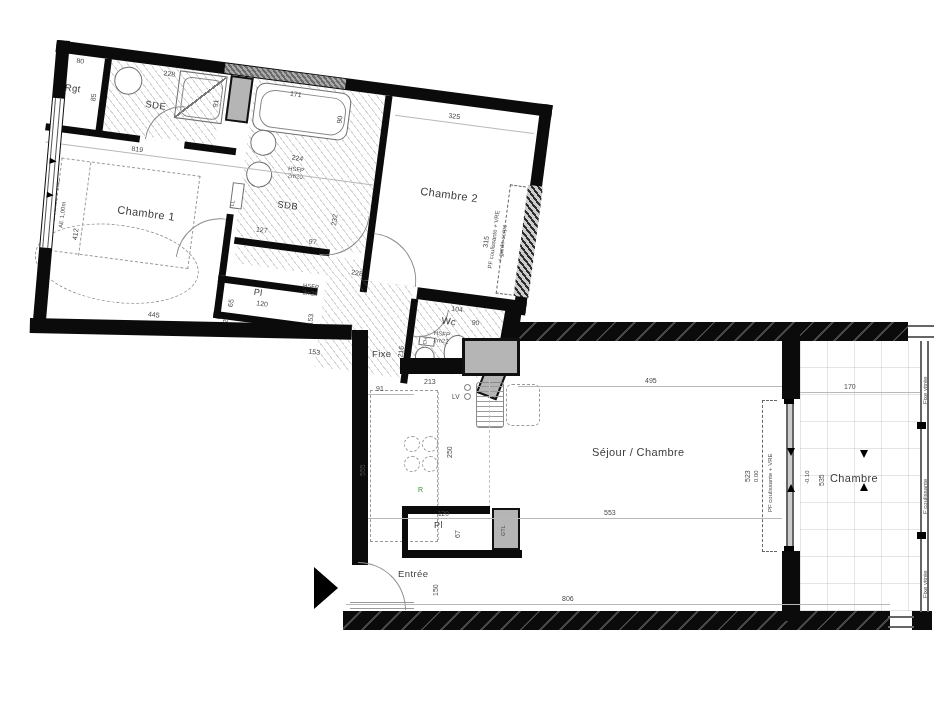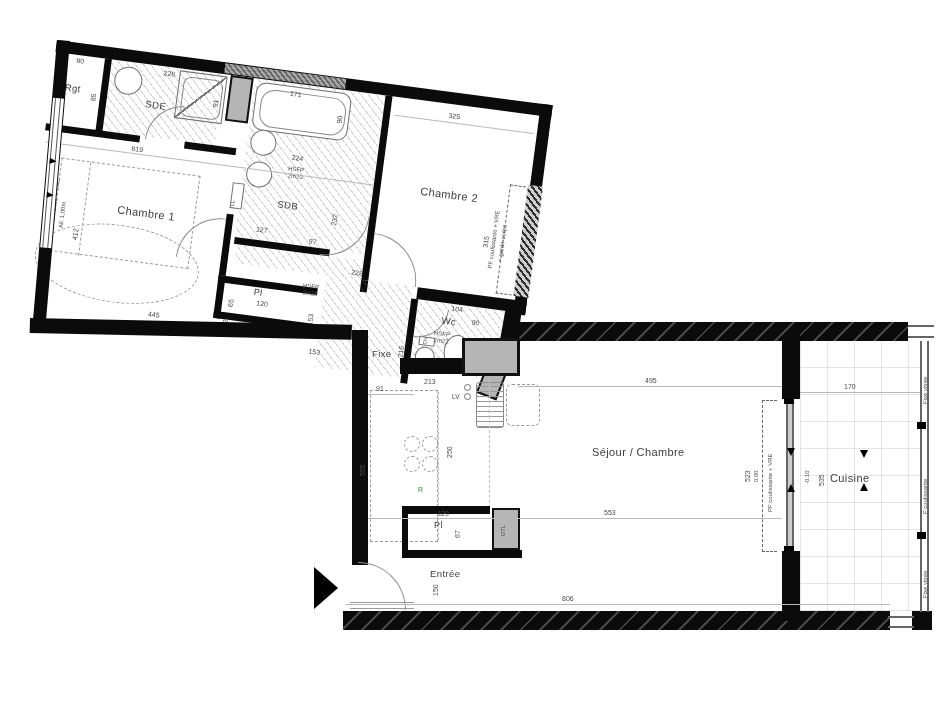--- a/index.html
+++ b/index.html
@@ -219,22 +219,22 @@
   <div class="duct" style="left:492px;top:508px;width:28px;height:42px;"></div>
 
   <div class="dline" style="left:518px;top:386px;width:264px;height:1px;"></div>
   <div class="dline" style="left:368px;top:518px;width:414px;height:1px;"></div>
   <div class="dline" style="left:346px;top:604px;width:544px;height:1px;"></div>
   <div class="dline" style="left:800px;top:392px;width:120px;height:1px;"></div>
   <div class="dline" style="left:368px;top:394px;width:46px;height:1px;"></div>
 
   <span class="room" style="left:592px;top:446px;">Séjour / Chambre</span>
   <span class="room sm" style="left:372px;top:348px;">Fixe</span>
-  <span class="room sm" style="left:398px;top:568px;margin-left:32px;">Entrée</span>
-  <span class="room" style="left:830px;top:472px;">Cuisine</span>
+  <span class="room sm" style="left:398px;top:568px;">Entrée</span>
+  <span class="room" style="left:830px;top:472px;">Chambre</span>
   <span class="room sm" style="left:434px;top:520px;font-size:9px;">Pl</span>
   <span class="ann" style="left:452px;top:393px;font-size:6.5px;">LV</span>
   <span class="ann greenln" style="left:418px;top:486px;font-size:7px;">R</span>
   <span class="vann" style="left:500px;top:536px;font-size:5.5px;">GTL</span>
   <span class="vann" style="left:767px;top:512px;">PF coulissante + VRE</span>
   <span class="vann" style="left:753px;top:482px;">0.00</span>
   <span class="vann" style="left:804px;top:484px;">-0.10</span>
   <span class="vann" style="left:922px;top:404px;">Fixe vitrée</span>
   <span class="vann" style="left:922px;top:514px;">F coulissante</span>
   <span class="vann" style="left:922px;top:598px;">Fixe vitrée</span>

